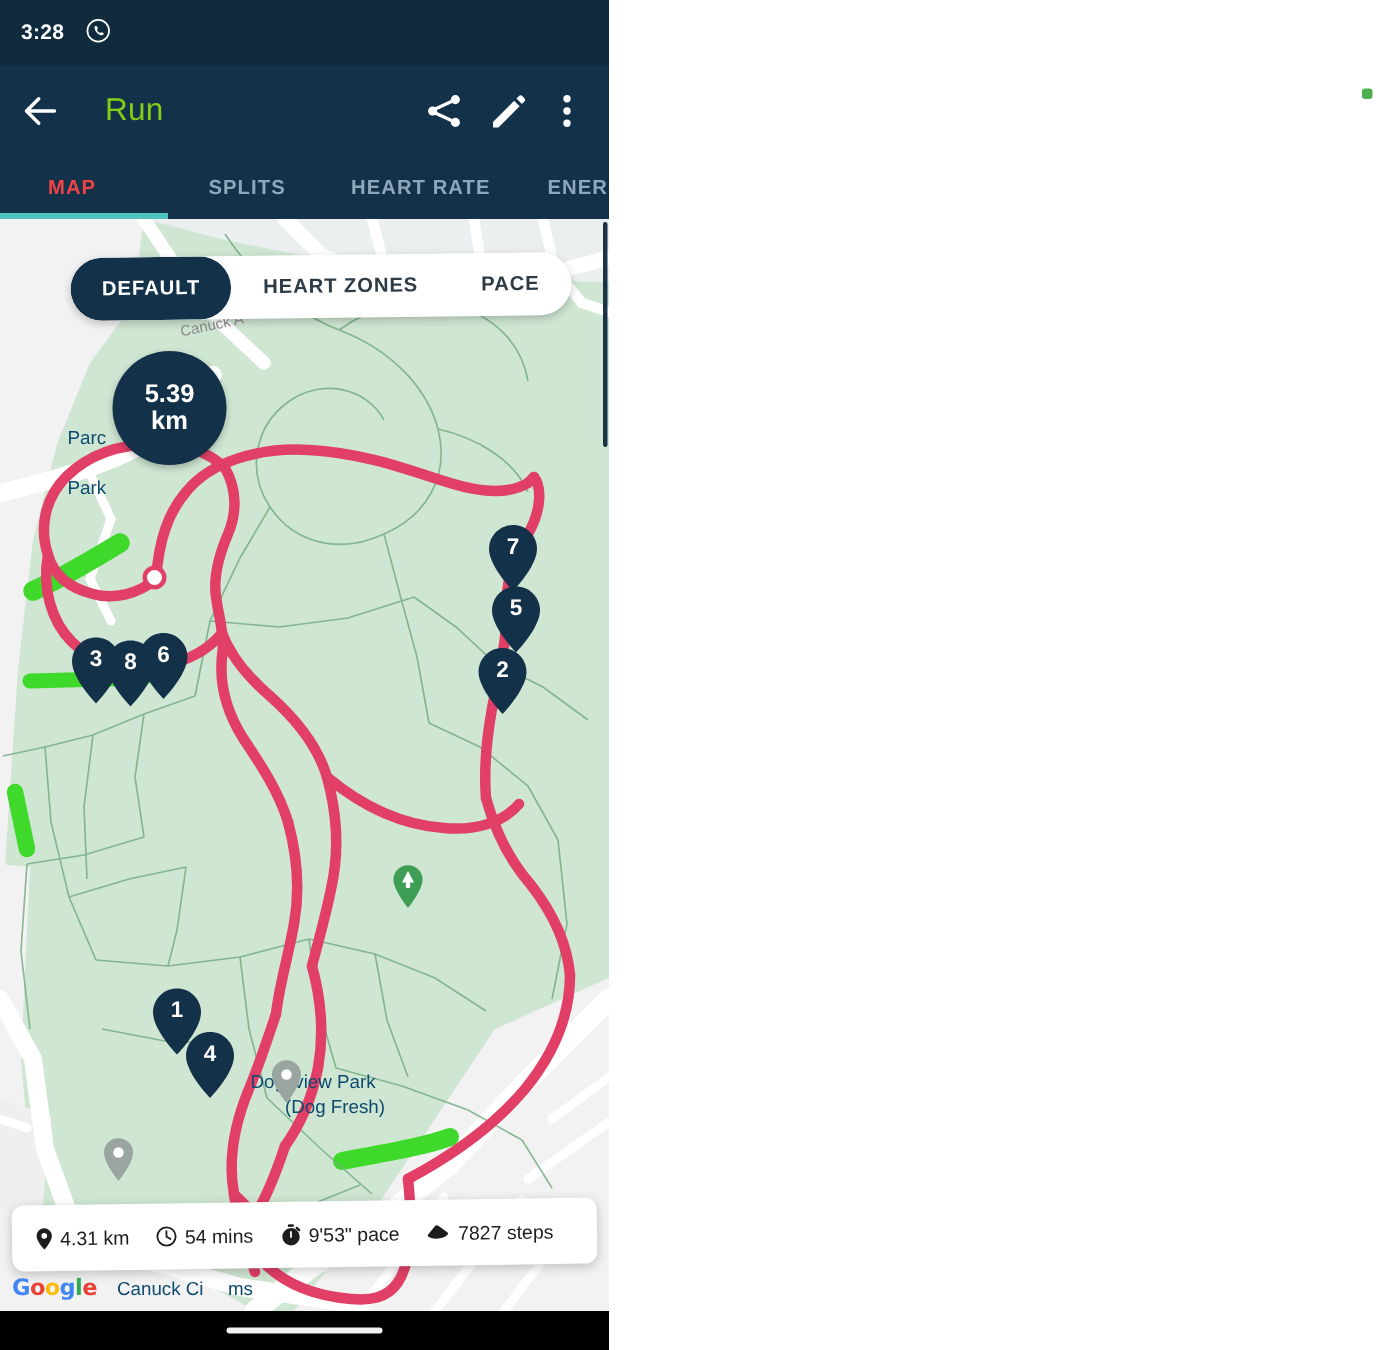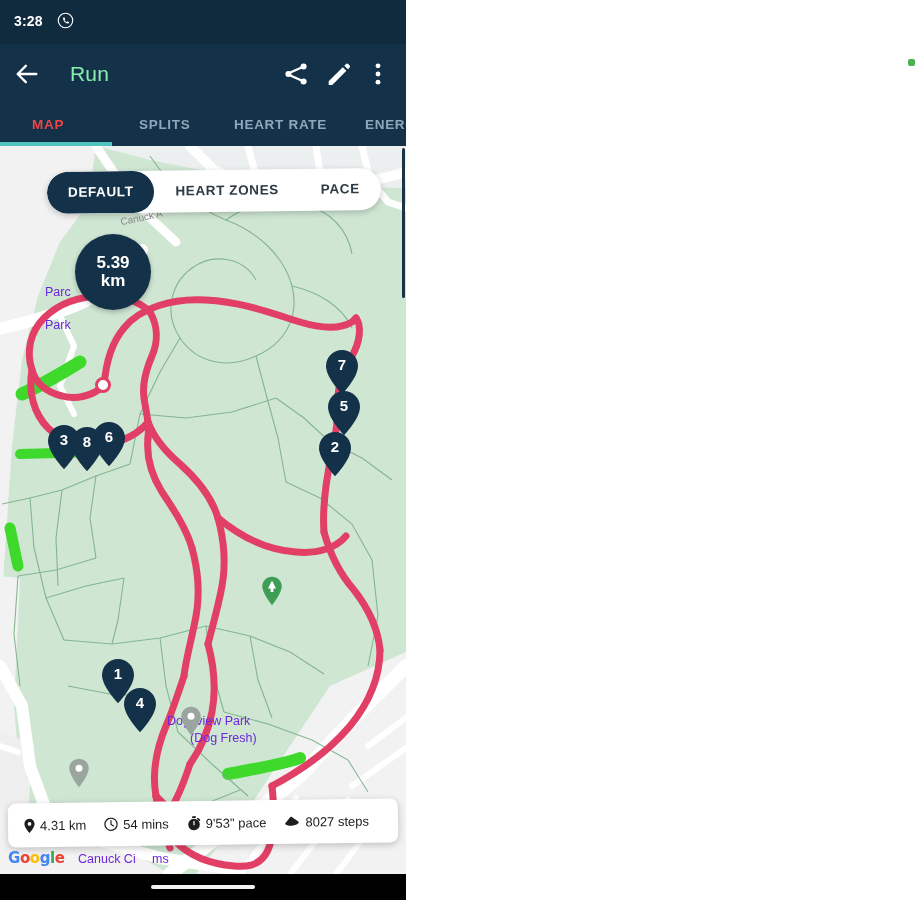--- a/index.html
+++ b/index.html
@@ -68,21 +68,21 @@
   }
   #back-btn {
     position: absolute;
     left: 13px; top: 16px;
     width: 28px; height: 28px;
     cursor: pointer;
   }
   #app-title {
     position: absolute;
     left: 70px; top: 18px;
-    color: #86efac;
+    color: #84cc16;
     font-size: 21px;
     letter-spacing: .2px;
   }
   .appbar-action {
     position: absolute;
     top: 16px;
     width: 28px; height: 28px;
     cursor: pointer;
   }
   #share-btn { right: 96px; }
@@ -128,21 +128,21 @@
   #map-svg { position: absolute; left: 0; top: 0; }
 
   
   .map-label {
     position: absolute;
     color: #5d6b5f;
     font-size: 12.5px;
     white-space: nowrap;
     pointer-events: none;
   }
-  .map-label.park { color: #6d28d9; text-align: right; }
+  .map-label.park { color: #0c4a6e; text-align: right; }
   .map-label.street {
     color: #8c8c8c;
     font-size: 10px;
   }
 
   
   #map-modes {
     position: absolute;
     left: 47px; top: 24px;
     height: 42px;
@@ -555,21 +555,21 @@
           <circle cx="7" cy="8.4" r="5.8" fill="#1d1d1d"></circle>
           <path d="M7 5.2v3.4" stroke="#ffffff" stroke-width="1.2" stroke-linecap="round"></path>
           <path d="M10.9 2.6l1.6 1.5" stroke="#1d1d1d" stroke-width="1.6" stroke-linecap="round"></path>
         </svg>
         <span>9'53" pace</span>
       </div>
       <div class="stat">
         <svg width="16" height="12" viewBox="0 0 16 12">
           <path d="M1.6 8.6c1.4.9 3.2 1.4 5.4 1.4 3 0 5.3-.7 7-2.1.9-.7.9-1.5.2-2L8.3 1.4c-.9-.6-1.7-.5-2.3.3L1.3 7.3c-.3.4-.2.9.3 1.3z" fill="#1d1d1d"></path>
         </svg>
-        <span>8027 steps</span>
+        <span>7827 steps</span>
       </div>
     </div>
 
     <div id="google-logo"><span class="g1">G</span><span class="o1">o</span><span class="o2">o</span><span class="g2">g</span><span class="l">l</span><span class="e">e</span></div>
 
     <div id="map-scrollbar"></div>
   </div>
 
   <div id="nav-bar">
     <div id="nav-handle"></div>

